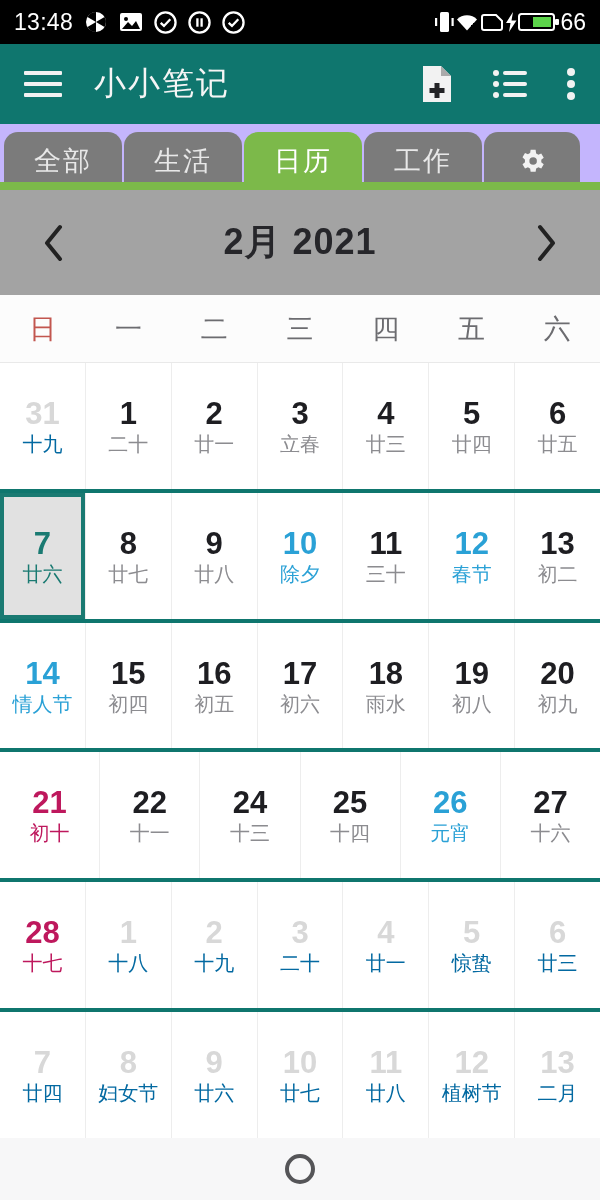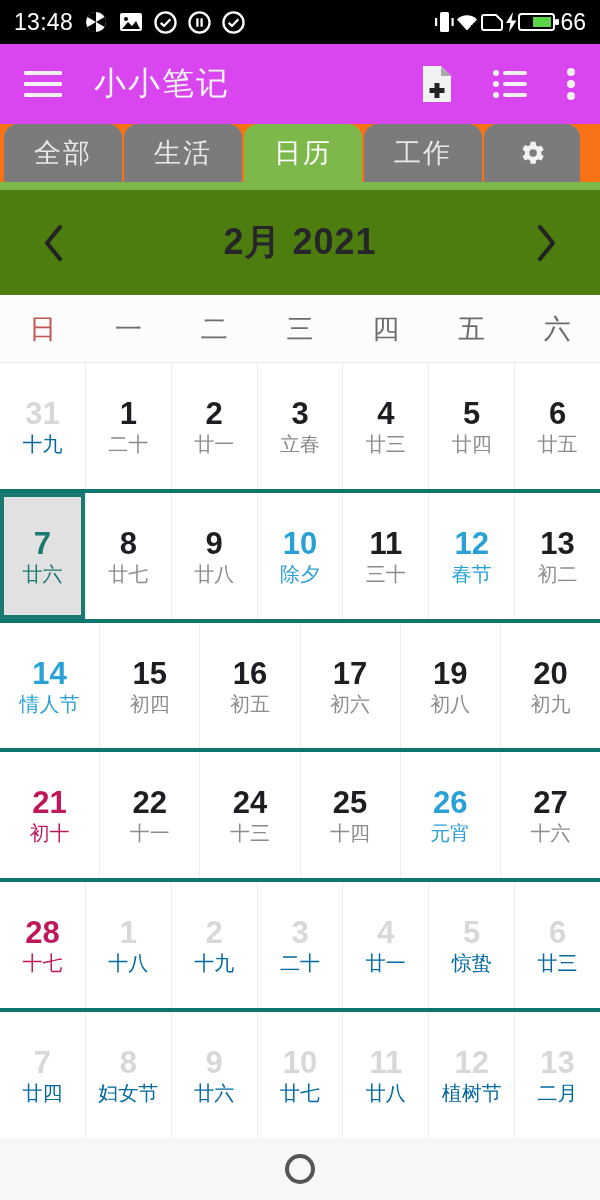--- a/index.html
+++ b/index.html
@@ -18,49 +18,49 @@
     flex: 0 0 44px;
   }
   .sb-left { display: flex; align-items: center; gap: 11px; }
   .sb-time { font-size: 23px; font-weight: 500; letter-spacing: .3px; }
   .sb-right { margin-left: auto; display: flex; align-items: center; gap: 0; }
   .sb-batt-num { font-size: 23px; font-weight: 500; }
   .ico { display: inline-flex; align-items: center; justify-content: center; }
 
   
   .appbar {
-    height: 80px; background: #d946ef; display: flex; align-items: center;
+    height: 80px; background: #0f766e; display: flex; align-items: center;
     padding: 0 24px; flex: 0 0 80px;
   }
   .hamburger { width: 38px; height: 26px; display: flex; flex-direction: column;
                justify-content: space-between; cursor: pointer; }
   .hamburger span { display: block; height: 4px; background: #f2f2f2; border-radius: 1px; }
   .app-title { color: #f5f5f5; font-size: 32px; margin-left: 32px; letter-spacing: 2px; }
   .appbar-actions { margin-left: auto; display: flex; align-items: center; gap: 38px; }
   .appbar-actions .ico { cursor: pointer; }
 
   
   .tabbar {
-    height: 66px; background: #f97316; display: flex; align-items: flex-start;
+    height: 66px; background: #c4b5fd; display: flex; align-items: flex-end;
     padding-left: 4px; flex: 0 0 66px; position: relative;
   }
   .tab {
     height: 58px; min-width: 118px; margin-right: 2px;
     background: #7b7b7b; color: #e8e8e8;
     border-radius: 14px 14px 0 0;
     display: flex; align-items: center; justify-content: center;
     font-size: 27px; letter-spacing: 2px; cursor: pointer;
   }
   .tab.active { background: #7cb94a; color: #ffffff; }
   .tab.gear { min-width: 96px; }
   .tab-underline { position: absolute; left: 0; bottom: 0; width: 100%; height: 8px; background: #7cb94a; }
 
   
   .month-header {
-    height: 105px; background: #4d7c0f; display: flex; align-items: center;
+    height: 105px; background: #a3a3a3; display: flex; align-items: center;
     flex: 0 0 105px; padding: 0 24px;
   }
   .navarrow { width: 60px; height: 60px; display: flex; align-items: center;
               justify-content: center; cursor: pointer; }
   .navarrow svg { display: block; }
   .month-title { flex: 1; text-align: center; font-size: 36px; font-weight: bold; color: #26262a; letter-spacing: 1px; }
 
   
   .weekdays {
     height: 68px; display: flex; background: #fcfcfc; flex: 0 0 68px;
@@ -326,20 +326,24 @@
         </div>
         <div class="cell">
           <div class="dnum">16</div>
           <div class="dlunar">初五</div>
         </div>
         <div class="cell">
           <div class="dnum">17</div>
           <div class="dlunar">初六</div>
         </div>
         <div class="cell">
+          <div class="dnum">18</div>
+          <div class="dlunar">雨水</div>
+        </div>
+        <div class="cell">
           <div class="dnum">19</div>
           <div class="dlunar">初八</div>
         </div>
         <div class="cell">
           <div class="dnum">20</div>
           <div class="dlunar">初九</div>
         </div>
       </div>
       <div class="cal-row">
         <div class="cell red">

